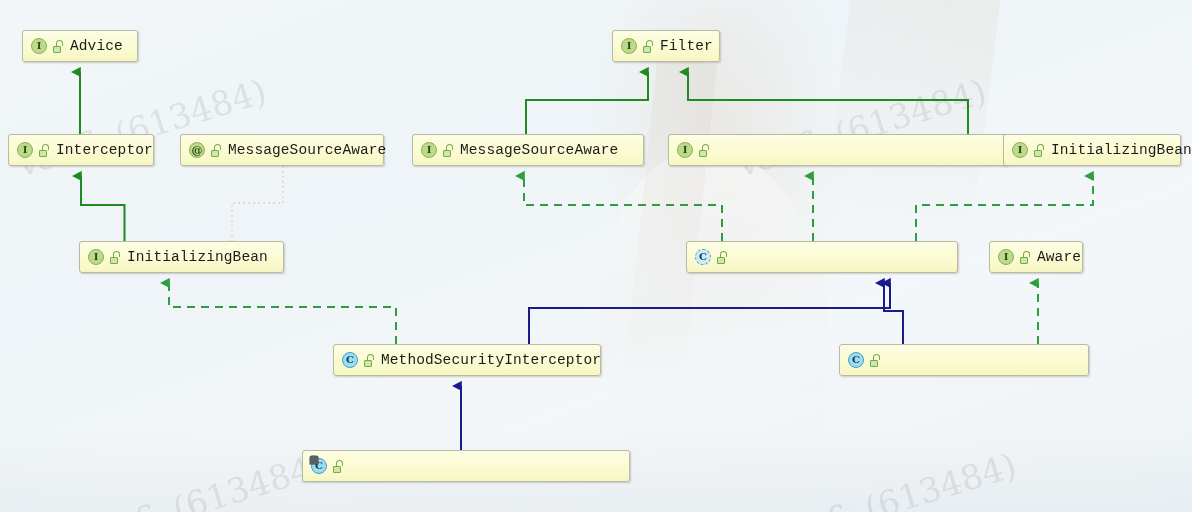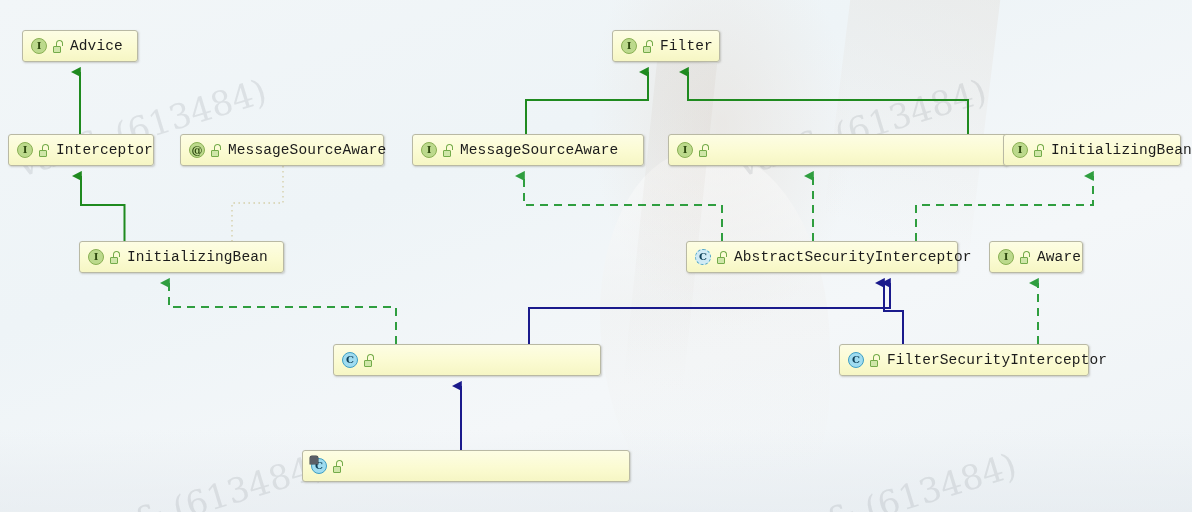--- a/index.html
+++ b/index.html
@@ -245,44 +245,43 @@
           <span class="body"></span>
         </span>
         <span class="label">InitializingBean</span>
       </div>
       <div class="node" style="left: 686px; top: 241px; width: 272px;">
         <span class="ic ic-type cls-abstract">C</span>
         <span class="ic ic-lock">
           <span class="shackle"></span>
           <span class="body"></span>
         </span>
-        <span class="label">AbstractSecurityInterceptor</span>
       </div>
       <div class="node" style="left: 989px; top: 241px; width: 94px;">
         <span class="ic ic-type iface">I</span>
         <span class="ic ic-lock">
           <span class="shackle"></span>
           <span class="body"></span>
         </span>
         <span class="label">Aware</span>
       </div>
       <div class="node" style="left: 333px; top: 344px; width: 268px;">
         <span class="ic ic-type cls">C</span>
         <span class="ic ic-lock">
           <span class="shackle"></span>
           <span class="body"></span>
         </span>
+        <span class="label">MethodSecurityInterceptor</span>
       </div>
       <div class="node" style="left: 839px; top: 344px; width: 250px;">
         <span class="ic ic-type cls">C</span>
         <span class="ic ic-lock">
           <span class="shackle"></span>
           <span class="body"></span>
         </span>
-        <span class="label">FilterSecurityInterceptor</span>
       </div>
       <div class="node" style="left: 302px; top: 450px; width: 328px;">
         <span class="ic ic-type cls">C<span class="badge"></span></span>
         <span class="ic ic-lock">
           <span class="shackle"></span>
           <span class="body"></span>
         </span>
       </div>
     </div>
 

